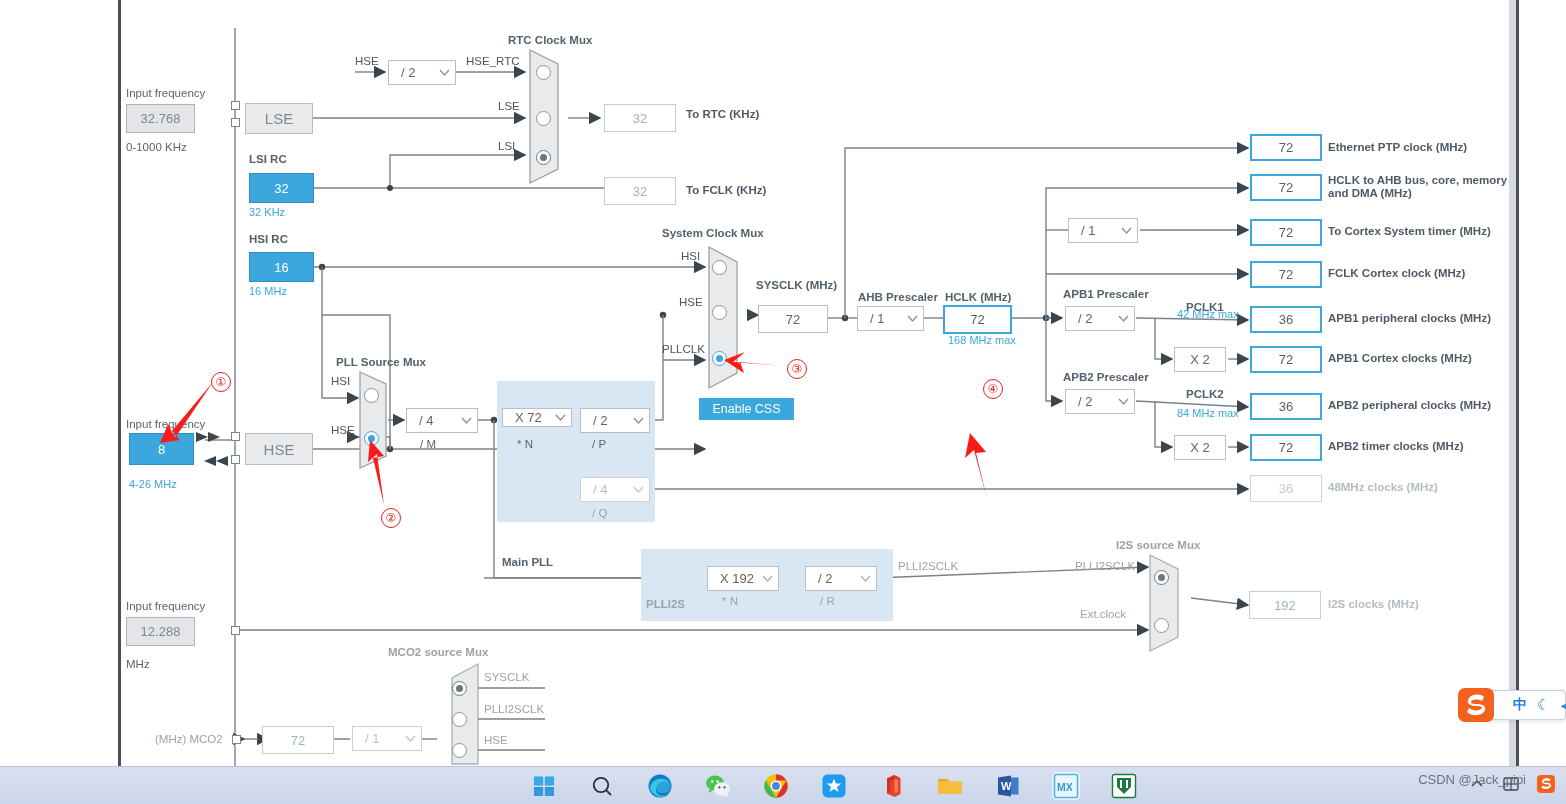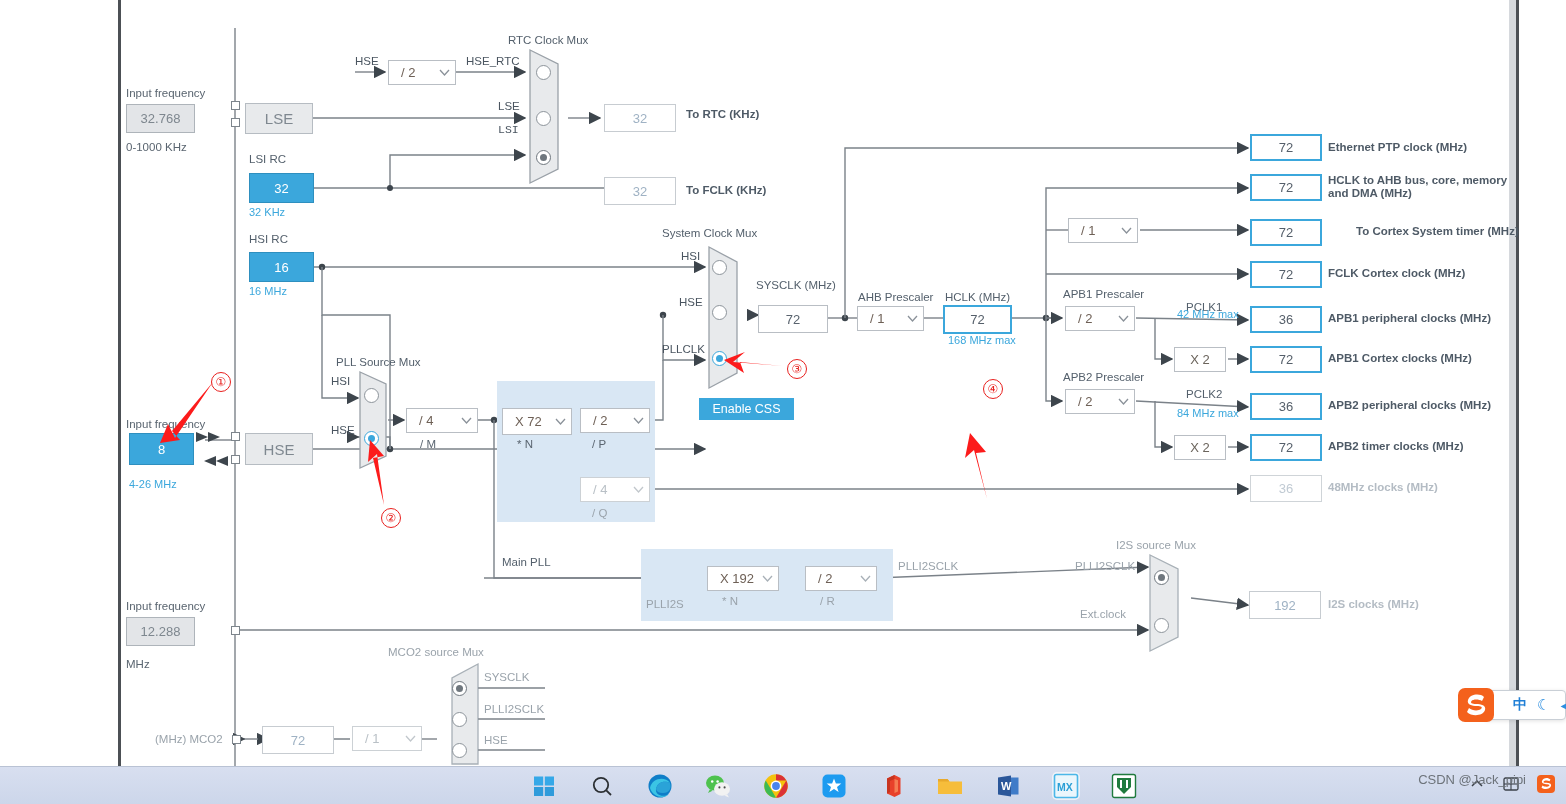--- a/index.html
+++ b/index.html
@@ -52,21 +52,21 @@
     pointer-events: none;
   }
 
   
   .lbl {
     position: absolute;
     font-size: 11.5px;
     color: #5a6570;
     white-space: nowrap;
   }
-  .lbl.bold { font-weight: normal; color: #54606c; }
+  .lbl.bold { font-weight: bold; color: #54606c; }
   .lbl.sig  { color: #4a5560; font-size: 11.5px; }
   .lbl.grey { color: #9aa3ab; }
   .lbl.blue { color: #3ba7dc; font-size: 11px; }
   .lbl.out {
     font-weight: bold; color: #4e5a66; font-size: 11.5px;
     line-height: 13px; white-space: normal; width: 190px;
   }
   .lbl.dim { color: #b4bcc4; font-weight: bold; }
 
   
@@ -385,21 +385,21 @@
     <div class="combo" style="left:388px; top:60px; width:68px; height:25px;">
       <span class="cval">/ 2</span>
       <span class="chev">
           <svg width="11" height="7" viewBox="0 0 11 7">
             <path d="M1 1 L5.5 6 L10 1" stroke="#8a9199" stroke-width="1.3" fill="none"></path>
           </svg>
         </span>
     </div>
     <div class="lbl sig" style="left:466px; top:55px;">HSE_RTC</div>
     <div class="lbl sig" style="left:498px; top:100px;">LSE</div>
-    <div class="lbl sig" style="left:498px; top:123px;font-family:Liberation Mono, monospace;">LSI</div>
+    <div class="lbl sig" style="left:498px; top:140px;">LSI</div>
 
     <div class="lbl bold" style="left:508px; top:34px;">RTC Clock Mux</div>
     <div class="mux" style="left:528px; top:48px;">
       <svg width="42" height="137" viewBox="0 0 42 137">
         <path d="M2,2 L30,16 L30,121 L2,135 Z" fill="#e8eaec" stroke="#9aa1a8" stroke-width="1.3"></path>
       </svg>
     </div>
     <div class="radio" style="left:536px; top:65px;"></div>
     <div class="radio" style="left:536px; top:111px;"></div>
     <div class="radio selgrey" style="left:536px; top:150px;"></div>
@@ -447,21 +447,21 @@
       <span class="cval">/ 4</span>
       <span class="chev">
           <svg width="11" height="7" viewBox="0 0 11 7">
             <path d="M1 1 L5.5 6 L10 1" stroke="#8a9199" stroke-width="1.3" fill="none"></path>
           </svg>
         </span>
     </div>
     <div class="lbl" style="left:420px; top:438px;">/ M</div>
 
     <div class="pllpanel" style="left:497px; top:381px; width:158px; height:141px;"></div>
-    <div class="combo" style="left:502px; top:408px; width:70px; height:27px;">
+    <div class="combo" style="left:502px; top:408px; width:70px; height:19px;">
       <span class="cval">X 72</span>
       <span class="chev">
           <svg width="11" height="7" viewBox="0 0 11 7">
             <path d="M1 1 L5.5 6 L10 1" stroke="#8a9199" stroke-width="1.3" fill="none"></path>
           </svg>
         </span>
     </div>
     <div class="lbl" style="left:517px; top:438px;">* N</div>
     <div class="combo" style="left:580px; top:408px; width:70px; height:25px;">
       <span class="cval">/ 2</span>
@@ -550,21 +550,21 @@
     <div class="xbox" style="left:1174px; top:435px; width:52px; height:25px;">X 2</div>
 
     <div>
       <div class="vbox active" style="left:1250px; top:134px; width:72px; height:27px;">72</div>
       <div class="lbl out" style="left:1328px; top:141px;">Ethernet PTP clock (MHz)</div>
 
       <div class="vbox active" style="left:1250px; top:174px; width:72px; height:27px;">72</div>
       <div class="lbl out" style="left:1328px; top:174px;">HCLK to AHB bus, core, memory and DMA (MHz)</div>
 
       <div class="vbox active" style="left:1250px; top:219px; width:72px; height:27px;">72</div>
-      <div class="lbl out" style="left:1328px; top:225px;margin-left:28px;">To Cortex System timer (MHz)</div>
+      <div class="lbl out" style="left:1328px; top:225px;">To Cortex System timer (MHz)</div>
 
       <div class="vbox active" style="left:1250px; top:261px; width:72px; height:27px;">72</div>
       <div class="lbl out" style="left:1328px; top:267px;">FCLK Cortex clock (MHz)</div>
 
       <div class="vbox active" style="left:1250px; top:306px; width:72px; height:27px;">36</div>
       <div class="lbl out" style="left:1328px; top:312px;">APB1 peripheral clocks (MHz)</div>
 
       <div class="vbox active" style="left:1250px; top:346px; width:72px; height:27px;">72</div>
       <div class="lbl out" style="left:1328px; top:352px;">APB1 Cortex clocks (MHz)</div>
 

